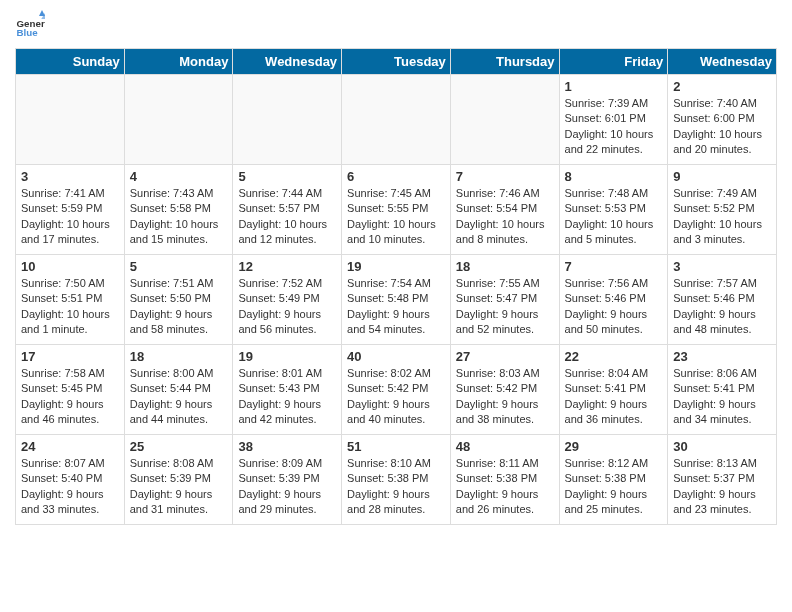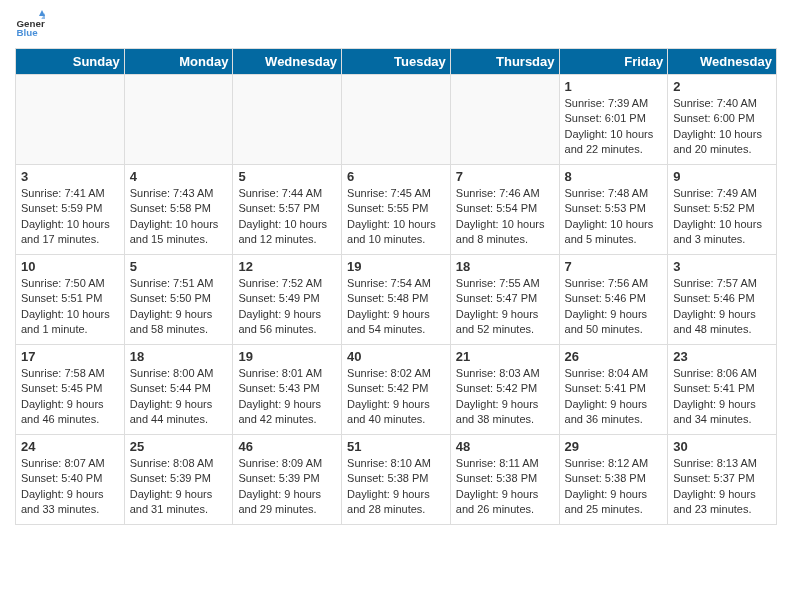--- a/index.html
+++ b/index.html
@@ -137,43 +137,43 @@
           </td>
           <td>
             <div class="day-num">19</div>
             <div class="day-info">Sunrise: 8:01 AM<br>Sunset: 5:43 PM<br>Daylight: 9 hours and 42 minutes.</div>
           </td>
           <td>
             <div class="day-num">40</div>
             <div class="day-info">Sunrise: 8:02 AM<br>Sunset: 5:42 PM<br>Daylight: 9 hours and 40 minutes.</div>
           </td>
           <td>
-            <div class="day-num">21</div>
+            <div class="day-num">27</div>
             <div class="day-info">Sunrise: 8:03 AM<br>Sunset: 5:42 PM<br>Daylight: 9 hours and 38 minutes.</div>
           </td>
           <td>
-            <div class="day-num">26</div>
+            <div class="day-num">22</div>
             <div class="day-info">Sunrise: 8:04 AM<br>Sunset: 5:41 PM<br>Daylight: 9 hours and 36 minutes.</div>
           </td>
           <td>
             <div class="day-num">23</div>
             <div class="day-info">Sunrise: 8:06 AM<br>Sunset: 5:41 PM<br>Daylight: 9 hours and 34 minutes.</div>
           </td>
         </tr>
         <tr>
           <td>
             <div class="day-num">24</div>
             <div class="day-info">Sunrise: 8:07 AM<br>Sunset: 5:40 PM<br>Daylight: 9 hours and 33 minutes.</div>
           </td>
           <td>
             <div class="day-num">25</div>
             <div class="day-info">Sunrise: 8:08 AM<br>Sunset: 5:39 PM<br>Daylight: 9 hours and 31 minutes.</div>
           </td>
           <td>
-            <div class="day-num">46</div>
+            <div class="day-num">38</div>
             <div class="day-info">Sunrise: 8:09 AM<br>Sunset: 5:39 PM<br>Daylight: 9 hours and 29 minutes.</div>
           </td>
           <td>
             <div class="day-num">51</div>
             <div class="day-info">Sunrise: 8:10 AM<br>Sunset: 5:38 PM<br>Daylight: 9 hours and 28 minutes.</div>
           </td>
           <td>
             <div class="day-num">48</div>
             <div class="day-info">Sunrise: 8:11 AM<br>Sunset: 5:38 PM<br>Daylight: 9 hours and 26 minutes.</div>
           </td>

